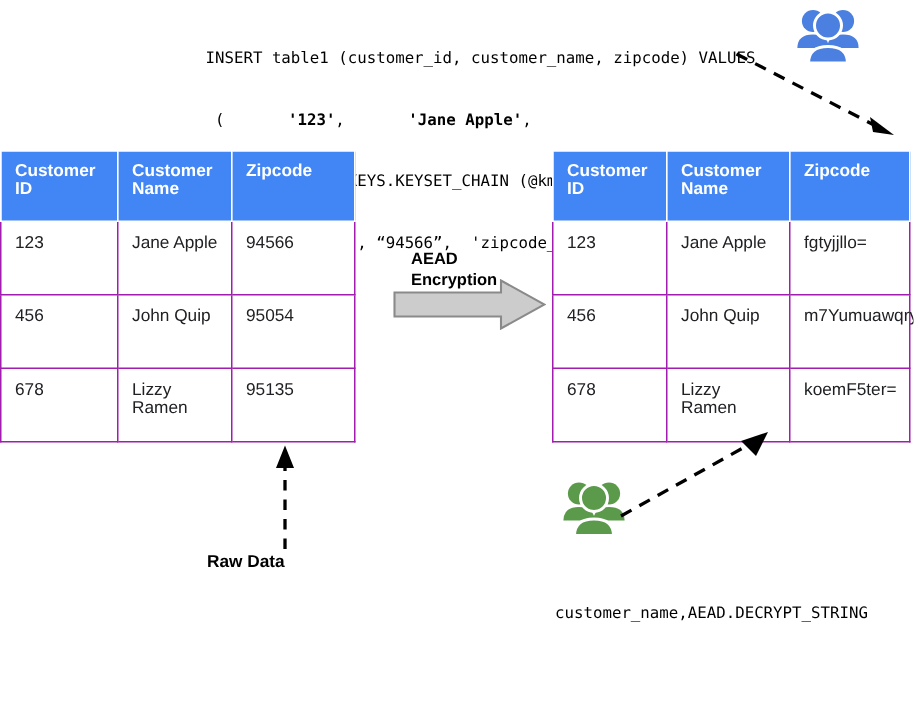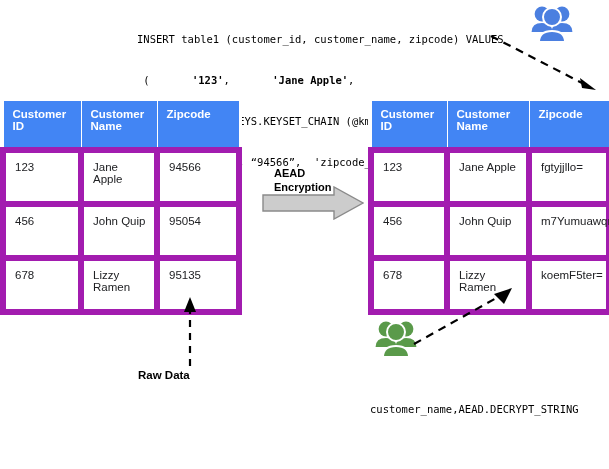--- a/index.html
+++ b/index.html
@@ -47,21 +47,21 @@
     background:#4285f4;
     color:#ffffff;
     font-weight:bold;
     text-align:left;
     vertical-align:top;
     padding:7px 8px 7px 9px;
     border:1px solid #ffffff;
     height:32px;
   }
   table.dt td{
-    border:6px solid #a21caf;
+    border:1px solid #a21caf;
     text-align:left;
     vertical-align:top;
     padding:8px 8px 8px 9px;
     height:32px;
     background:#fff;
   }
   #table-left{left:0px; top:88px; width:236px;}
   #table-left col.c1{width:78px;}
   #table-left col.c2{width:76px;}
   #table-left col.c3{width:82px;}

